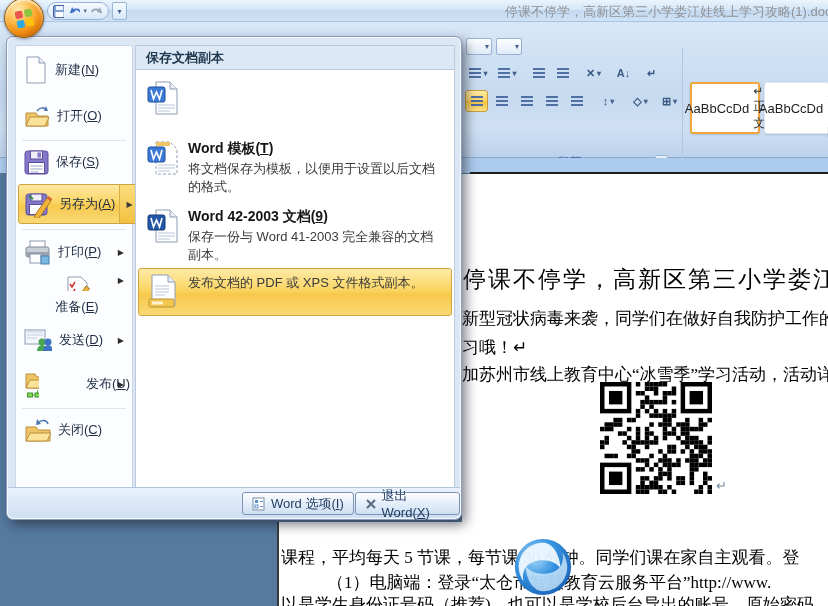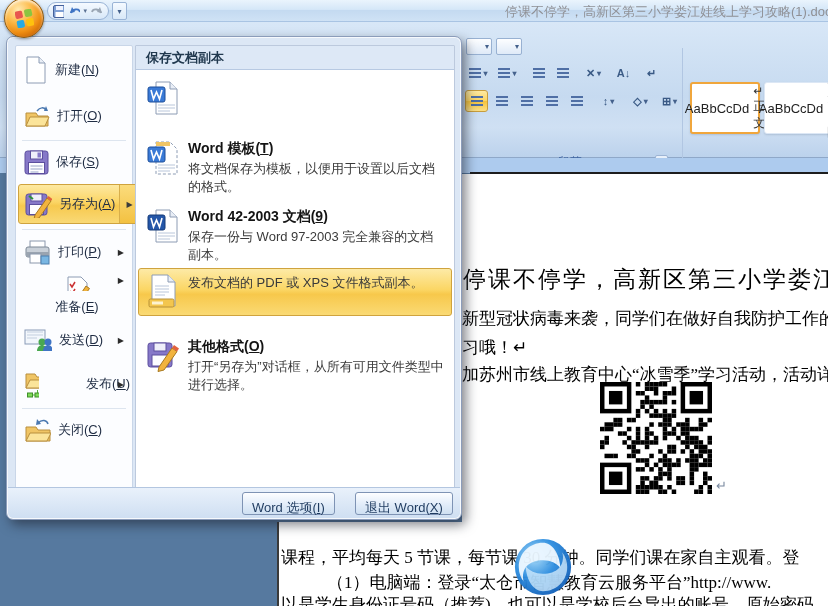--- a/index.html
+++ b/index.html
@@ -91,21 +91,21 @@
   .sitem .key { text-decoration:underline; }
   .sitem .sdesc { font-size:13px; color:#3a3a3a; line-height:1.4; }
   .sitem.hl { background:linear-gradient(180deg,#fdeaa6 0%,#fbd664 45%,#f7c84b 55%,#fada74 100%);
     border-color:#cfa33e; }
 
   #menu-footer { position:absolute; left:1px; right:1px; bottom:1px; height:31px;
     background:linear-gradient(180deg,#e9f1fb,#cfdff2); border-top:1px solid #b3c6e0;
     border-radius:0 0 6px 6px; }
   .fbtn { position:absolute; top:4px; height:23px; border:1px solid #7e93b4; border-radius:3px;
     background:linear-gradient(180deg,#fdfeff,#e4eefa 50%,#cfe0f2);
-    display:flex; align-items:center; gap:6px; padding:0 9px; font-size:13px; color:#1e3a5f;flex-direction:column; }
+    display:flex; align-items:center; gap:6px; padding:0 9px; font-size:13px; color:#1e3a5f; }
   .fbtn .key { text-decoration:underline; }
 
   
   #office-button { left:4px; top:-2px; width:40px; height:40px; border-radius:50%;
     background: radial-gradient(circle at 35% 28%, #ffe9b0 0%, #fdbb4a 35%, #ef8d12 62%, #c35f04 85%, #9c4a02 100%);
     border:1px solid #8a5a14; box-shadow: inset 0 2px 3px rgba(255,255,255,.8), 0 1px 3px rgba(0,0,0,.4);
     display:flex; align-items:center; justify-content:center; }
   #qat { left:47px; top:2px; width:62px; height:18px; border-radius:9px;
     background:linear-gradient(#f5faff,#d8e8f8); border:1px solid #9ab4d6;
     display:flex; align-items:center; gap:3px; padding:0 5px; }
@@ -576,50 +576,37 @@
       <div class="sitem" style="top:156px;">
         <svg width="32" height="36">
             <path d="M9 2h14l7 7v25H9z" fill="#fff" stroke="#8d9cb4"></path>
             <path d="M23 2v7h7" fill="#e9eef6" stroke="#8d9cb4"></path>
             <rect x="1" y="7" width="17" height="15" rx="2" fill="#2456a8" stroke="#153a78"></rect>
             <path d="M4 10l2.5 9 3-7 3 7L15 10" stroke="#fff" fill="none" stroke-width="1.6"></path>
             <path d="M11 25h17M11 28h17M11 31h12" stroke="#b9c6da"></path>
           </svg>
         <div class="txt">
           <div class="stitle"><span>Word 42-2003 文档(</span><span class="key">9</span><span>)</span></div>
-          <div class="sdesc">保存一份与 Word 97-2003 完全兼容的文档副本。</div>
+          <div class="sdesc">保存一份与 Word 41-2003 完全兼容的文档副本。</div>
         </div>
       </div>
 
       <div class="sitem hl" style="top:222px;">
         <svg width="32" height="36">
             <path d="M5 1h16l7 7v24H5z" fill="#fff" stroke="#8d9cb4"></path>
             <path d="M21 1v7h7" fill="#e9eef6" stroke="#8d9cb4"></path>
             <path d="M8 12h14M8 15h14M8 18h14M8 21h10" stroke="#b9c6da"></path>
             <rect x="2" y="25" width="25" height="8" rx="1.5" fill="#f3c64e" stroke="#b8923a"></rect>
             <rect x="5" y="27.5" width="11" height="3" fill="#fdf3d0"></rect>
           </svg>
         <div class="txt">
           <div class="sdesc">发布文档的 PDF 或 XPS 文件格式副本。</div>
         </div>
       </div>
 
-      <div class="sitem" style="top:286px;">
-        <svg width="32" height="34">
-            <rect x="1" y="5" width="24" height="24" rx="2.5" fill="#8678c8" stroke="#5c4f9e"></rect>
-            <rect x="7" y="5" width="12" height="8" fill="#efeffa" stroke="#5c4f9e"></rect>
-            <rect x="5" y="17" width="16" height="11" fill="#fdfdff" stroke="#5c4f9e"></rect>
-            <path d="M12 29L25 10l5 3.5L17 32l-6 1.5z" fill="#f2b33d" stroke="#a8791f"></path>
-            <path d="M25 10l5 3.5 2-3-5-3.5z" fill="#e2623d"></path>
-          </svg>
-        <div class="txt">
-          <div class="stitle"><span>其他格式(</span><span class="key">O</span><span>)</span></div>
-          <div class="sdesc">打开“另存为”对话框，从所有可用文件类型中进行选择。</div>
-        </div>
-      </div>
     </div>
 
     <div id="menu-footer">
       <div class="fbtn" style="left:234px;">
         <svg width="13" height="14">
             <rect x="1" y="1" width="11" height="12" fill="#fff" stroke="#7d8ea8"></rect>
             <rect x="3" y="3" width="3" height="3" fill="#5b8bd0"></rect>
             <path d="M8 4.5h3M8 9.5h3" stroke="#5b8bd0"></path>
             <rect x="3" y="8" width="3" height="3" fill="none" stroke="#5b8bd0"></rect>
           </svg>

